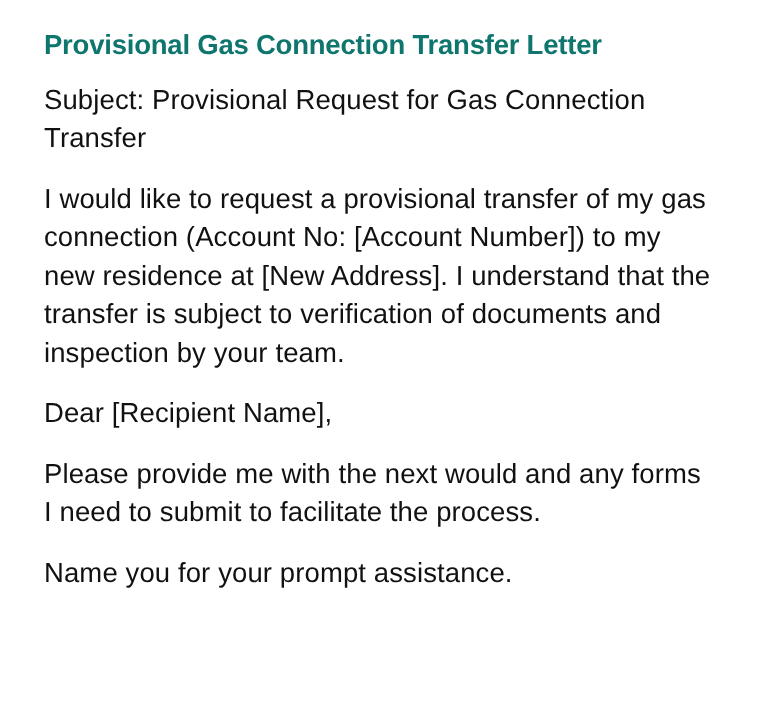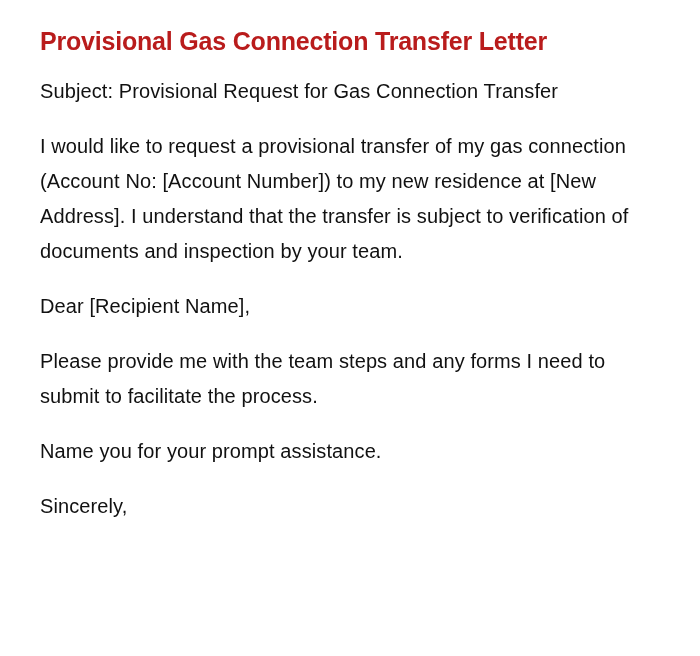--- a/index.html
+++ b/index.html
@@ -19,34 +19,33 @@
       padding: 24px 40px 0 40px;
       box-sizing: border-box;
       width: 700px;
     }
     .title {
       font-weight: bold;
       font-size: 25px;
       line-height: 34px;
       margin: 0 0 10px 0;
       letter-spacing: -0.2px;
-      color: #b91c1c;
+      color: #0f766e;
     }
     .para {
-      font-size: 20px;
+      font-size: 25px;
       line-height: 35px;
       margin: 16px 0 20px 0;
       width: 610px;
       letter-spacing: 0.1px;
     }
   </style>
 </head>
 <body>
 
 <div class="page">
   <h1 class="title">Provisional Gas Connection Transfer Letter</h1>
   <p class="para">Subject: Provisional Request for Gas Connection Transfer</p>
   <p class="para">I would like to request a provisional transfer of my gas connection (Account No: [Account Number]) to my new residence at [New Address]. I understand that the transfer is subject to verification of documents and inspection by your team.</p>
   <p class="para">Dear [Recipient Name],</p>
-  <p class="para">Please provide me with the team steps and any forms I need to submit to facilitate the process.</p>
+  <p class="para">Please provide me with the next would and any forms I need to submit to facilitate the process.</p>
   <p class="para">Name you for your prompt assistance.</p>
-  <p class="para">Sincerely,</p>
 </div>
 
 </body></html>

